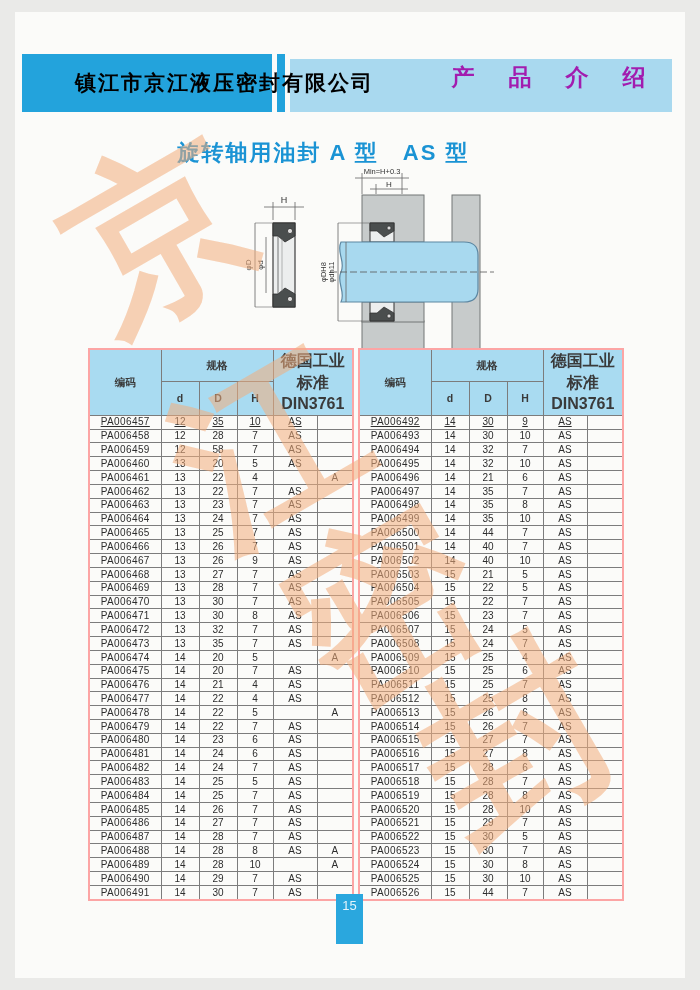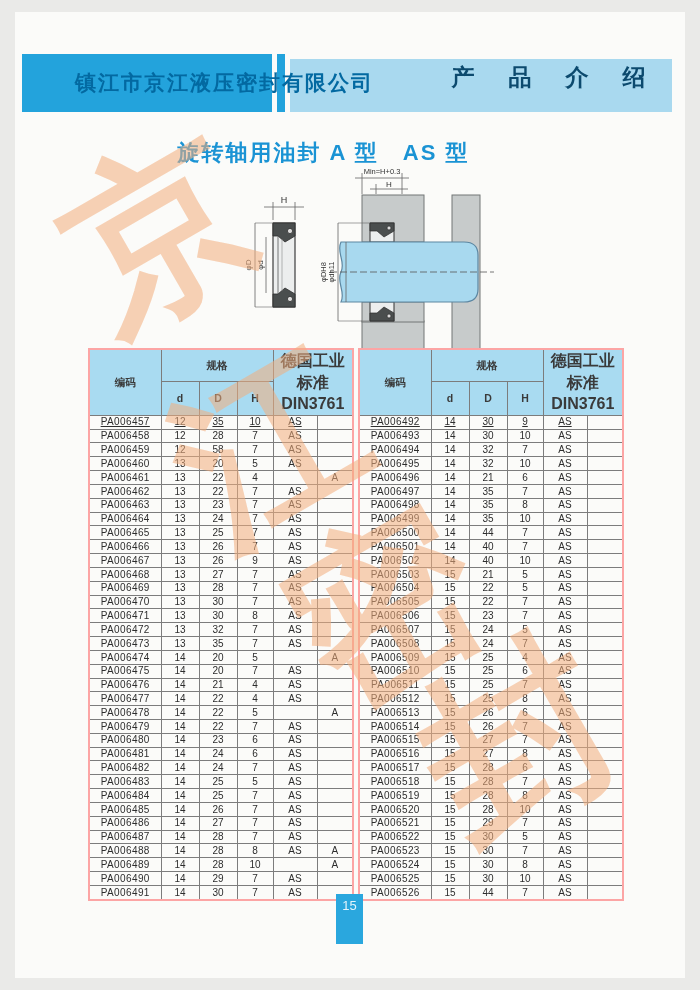--- a/index.html
+++ b/index.html
@@ -5,23 +5,23 @@
   * { margin:0; padding:0; box-sizing:border-box; }
   html,body { width:700px; height:990px; }
   body { background:#eaeae8; font-family:"Liberation Sans", sans-serif; position:relative; overflow:hidden; }
   .page { position:absolute; left:15px; top:12px; width:670px; height:966px; background:#fbfbf9; }
 
   
   .banner-dark { position:absolute; left:7px; top:42px; width:250px; height:58px; background:#23a3dc; }
   .banner-stripe { position:absolute; left:262px; top:42px; width:8px; height:58px; background:#23a3dc; }
   .banner-light { position:absolute; left:275px; top:47px; width:382px; height:53px; background:#a9d9ef; }
   .company { position:absolute; left:60px; top:42px; width:330px; height:58px; display:flex; align-items:center;
-             font-family:Liberation Mono, monospace; font-weight:bold; font-size:21px; letter-spacing:2px; color:#0369a1; z-index:3; }
+             font-family:Liberation Mono, monospace; font-weight:bold; font-size:21px; letter-spacing:2px; color:#000000; z-index:3; }
   .section-title { position:absolute; left:420px; top:47px; width:240px; height:36px; display:flex; align-items:center; justify-content:center;
-             font-family:"DejaVu Serif", serif; font-weight:bold; font-size:23px; letter-spacing:13px; color:#0c4a6e; z-index:3; }
+             font-family:"DejaVu Serif", serif; font-weight:bold; font-size:23px; letter-spacing:13px; color:#a21caf; z-index:3; }
 
   
   .doc-title { position:absolute; left:0; top:126px; width:617px; text-align:center;
                font-size:22px; font-weight:bold; color:#1a93d4; letter-spacing:2px; z-index:3; }
 
   
   .diagram { position:absolute; left:165px; top:153px; width:330px; height:185px; z-index:2; }
   .diagram text { font-family:"Liberation Sans", sans-serif; fill:#333; }
 
   

